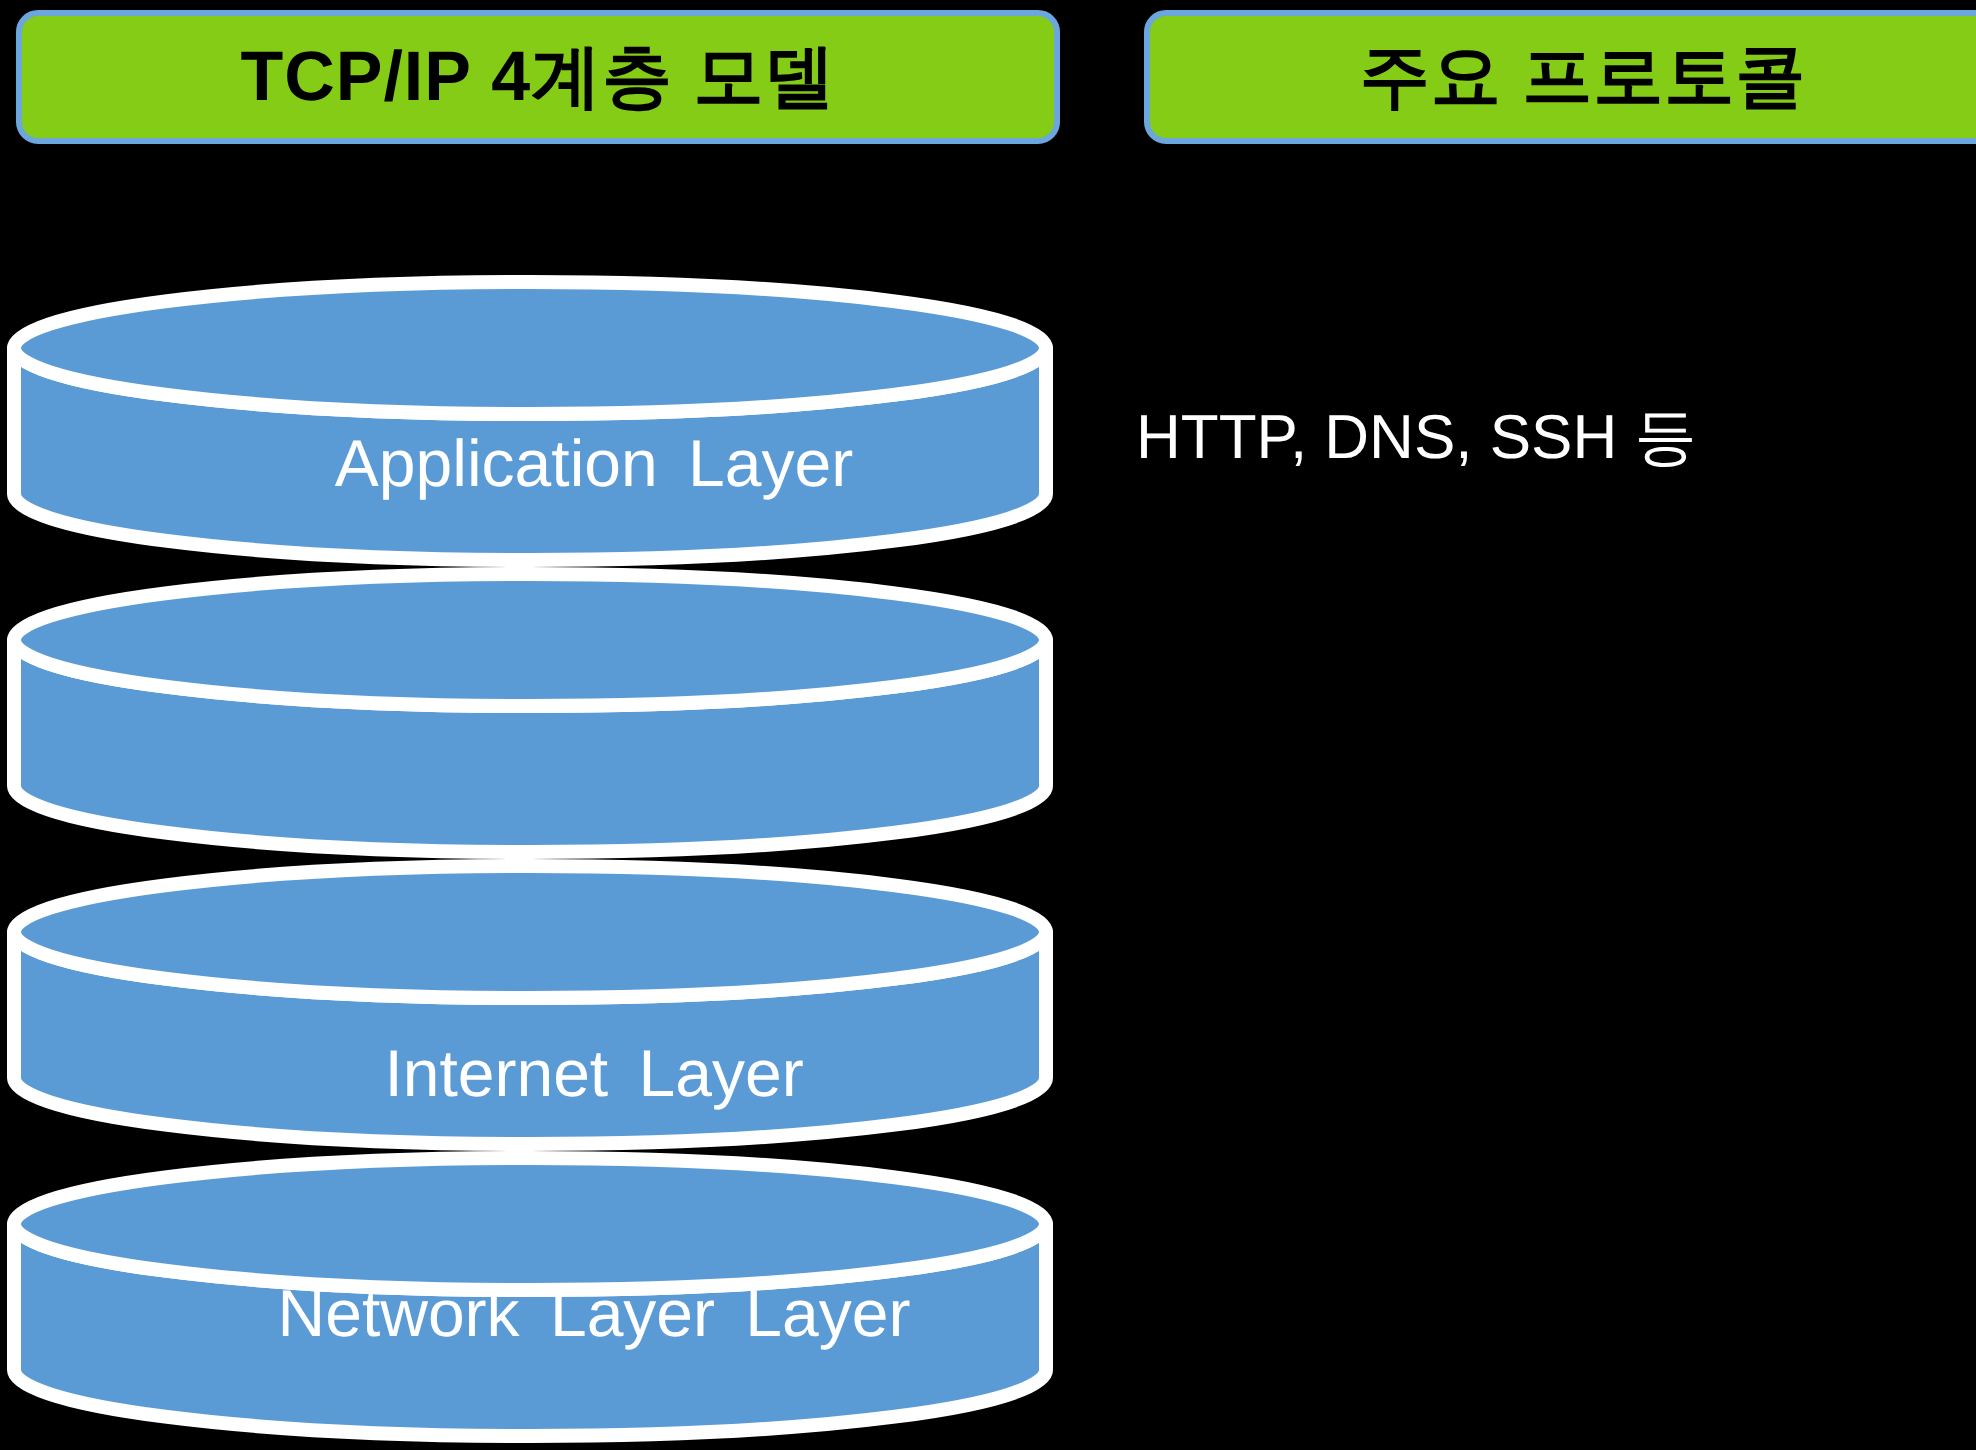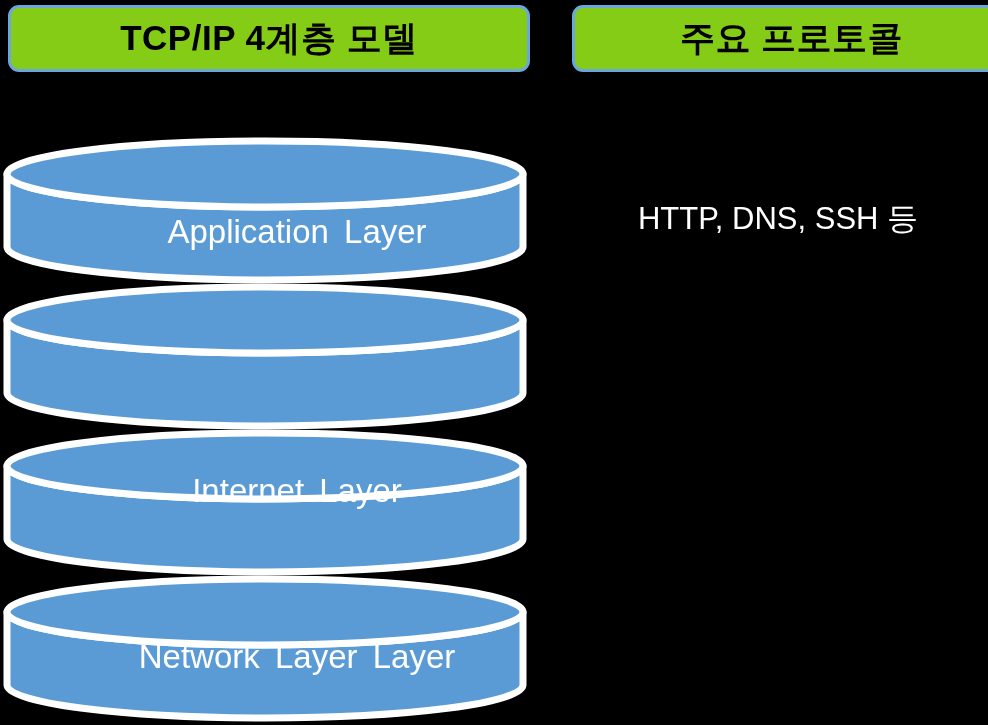--- a/index.html
+++ b/index.html
@@ -58,21 +58,20 @@
     font-weight: 400;
     word-spacing: 6px;
     margin-left: 32px;
   }
   .proto-label {
     position: absolute;
     left: 568px;
     width: 420px;
     height: 44px;
     line-height: 44px;
-    text-align: center;
     color: #ffffff;
     font-size: 31px;
     font-weight: 400;
   }
 </style>
 </head>
 <body>
 
 <div class="stage">
 
@@ -96,18 +95,18 @@
       <ellipse cx="265" cy="36" rx="258" ry="33"></ellipse>
     </g>
 
     <g transform="translate(0,576)" class="cyl-shape" fill="#5B9BD5">
       <path d="M7,36 L7,109 A258,33 0 0 0 523,109 L523,36 A258,33 0 0 1 7,36 Z"></path>
       <ellipse cx="265" cy="36" rx="258" ry="33"></ellipse>
     </g>
   </svg>
 
   <div class="layer-label" style="top:210px">Application Layer</div>
-  <div class="layer-label" style="top:469px">Internet Layer</div>
+  <div class="layer-label" style="top:515px">Internet Layer</div>
   <div class="layer-label" style="top:635px">Network Layer Layer</div>
 
   <div class="proto-label" style="top:197px">HTTP, DNS, SSH 등</div>
 
 </div>
 
 </body></html>

